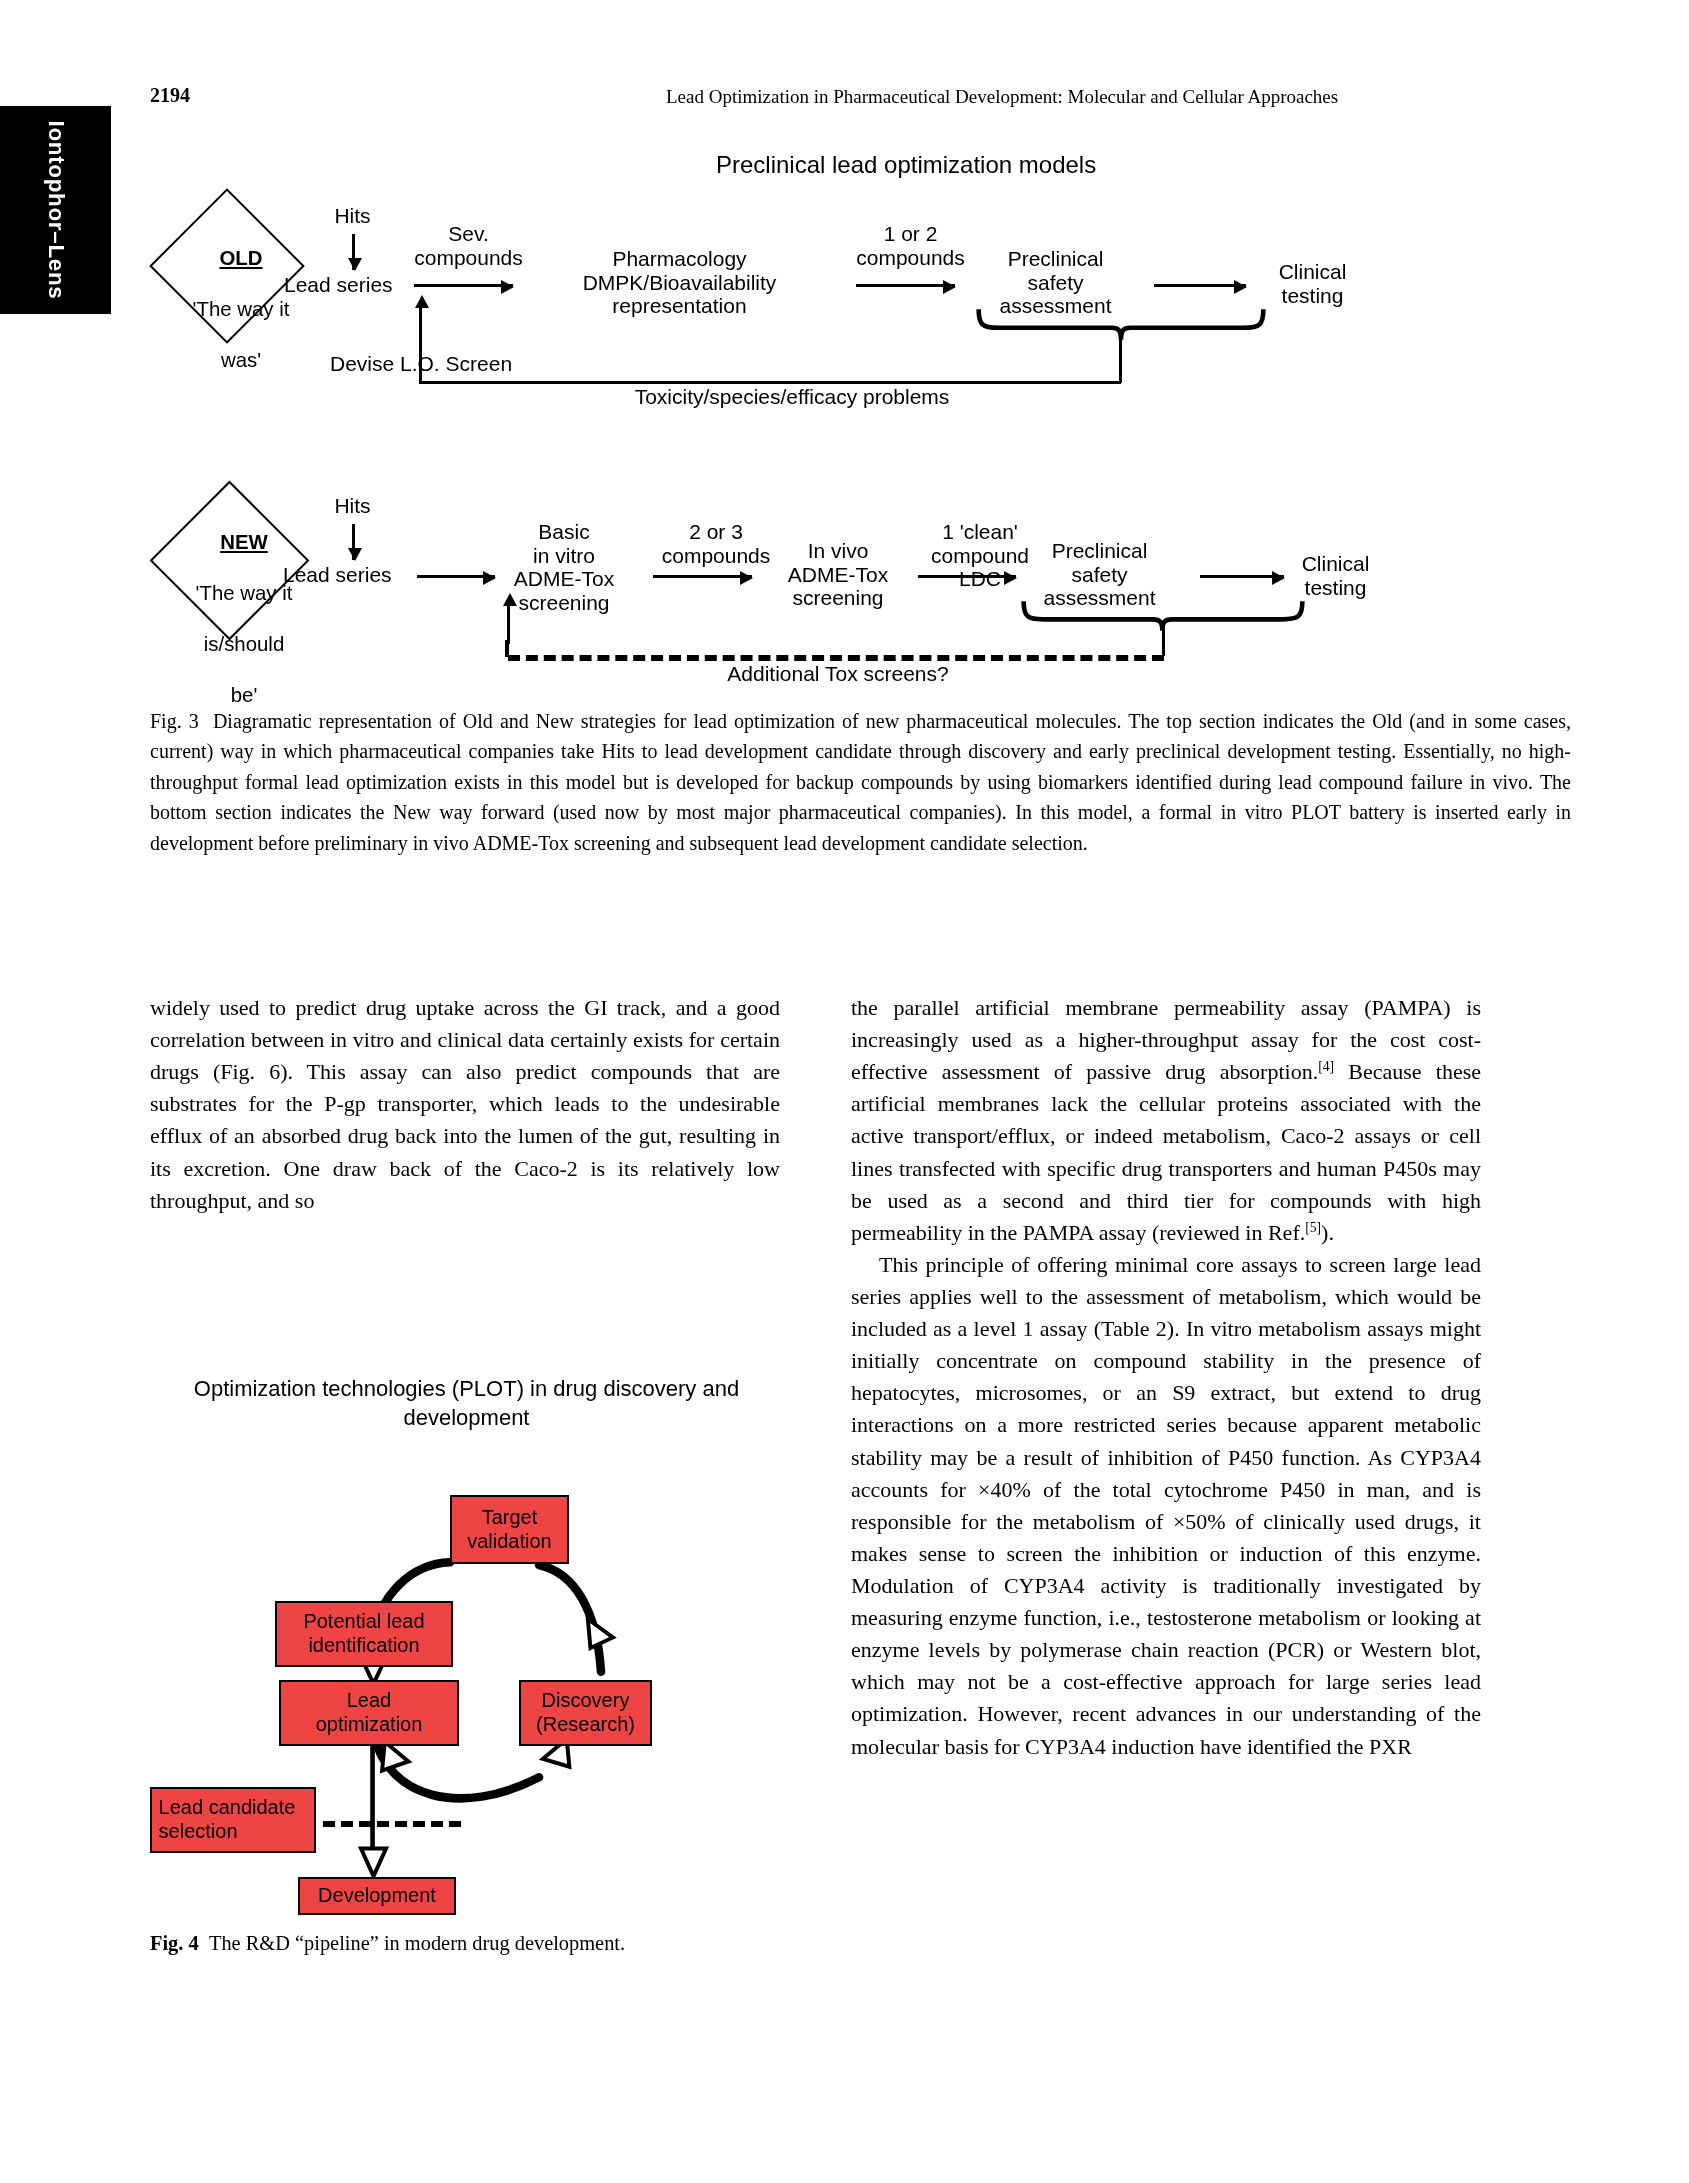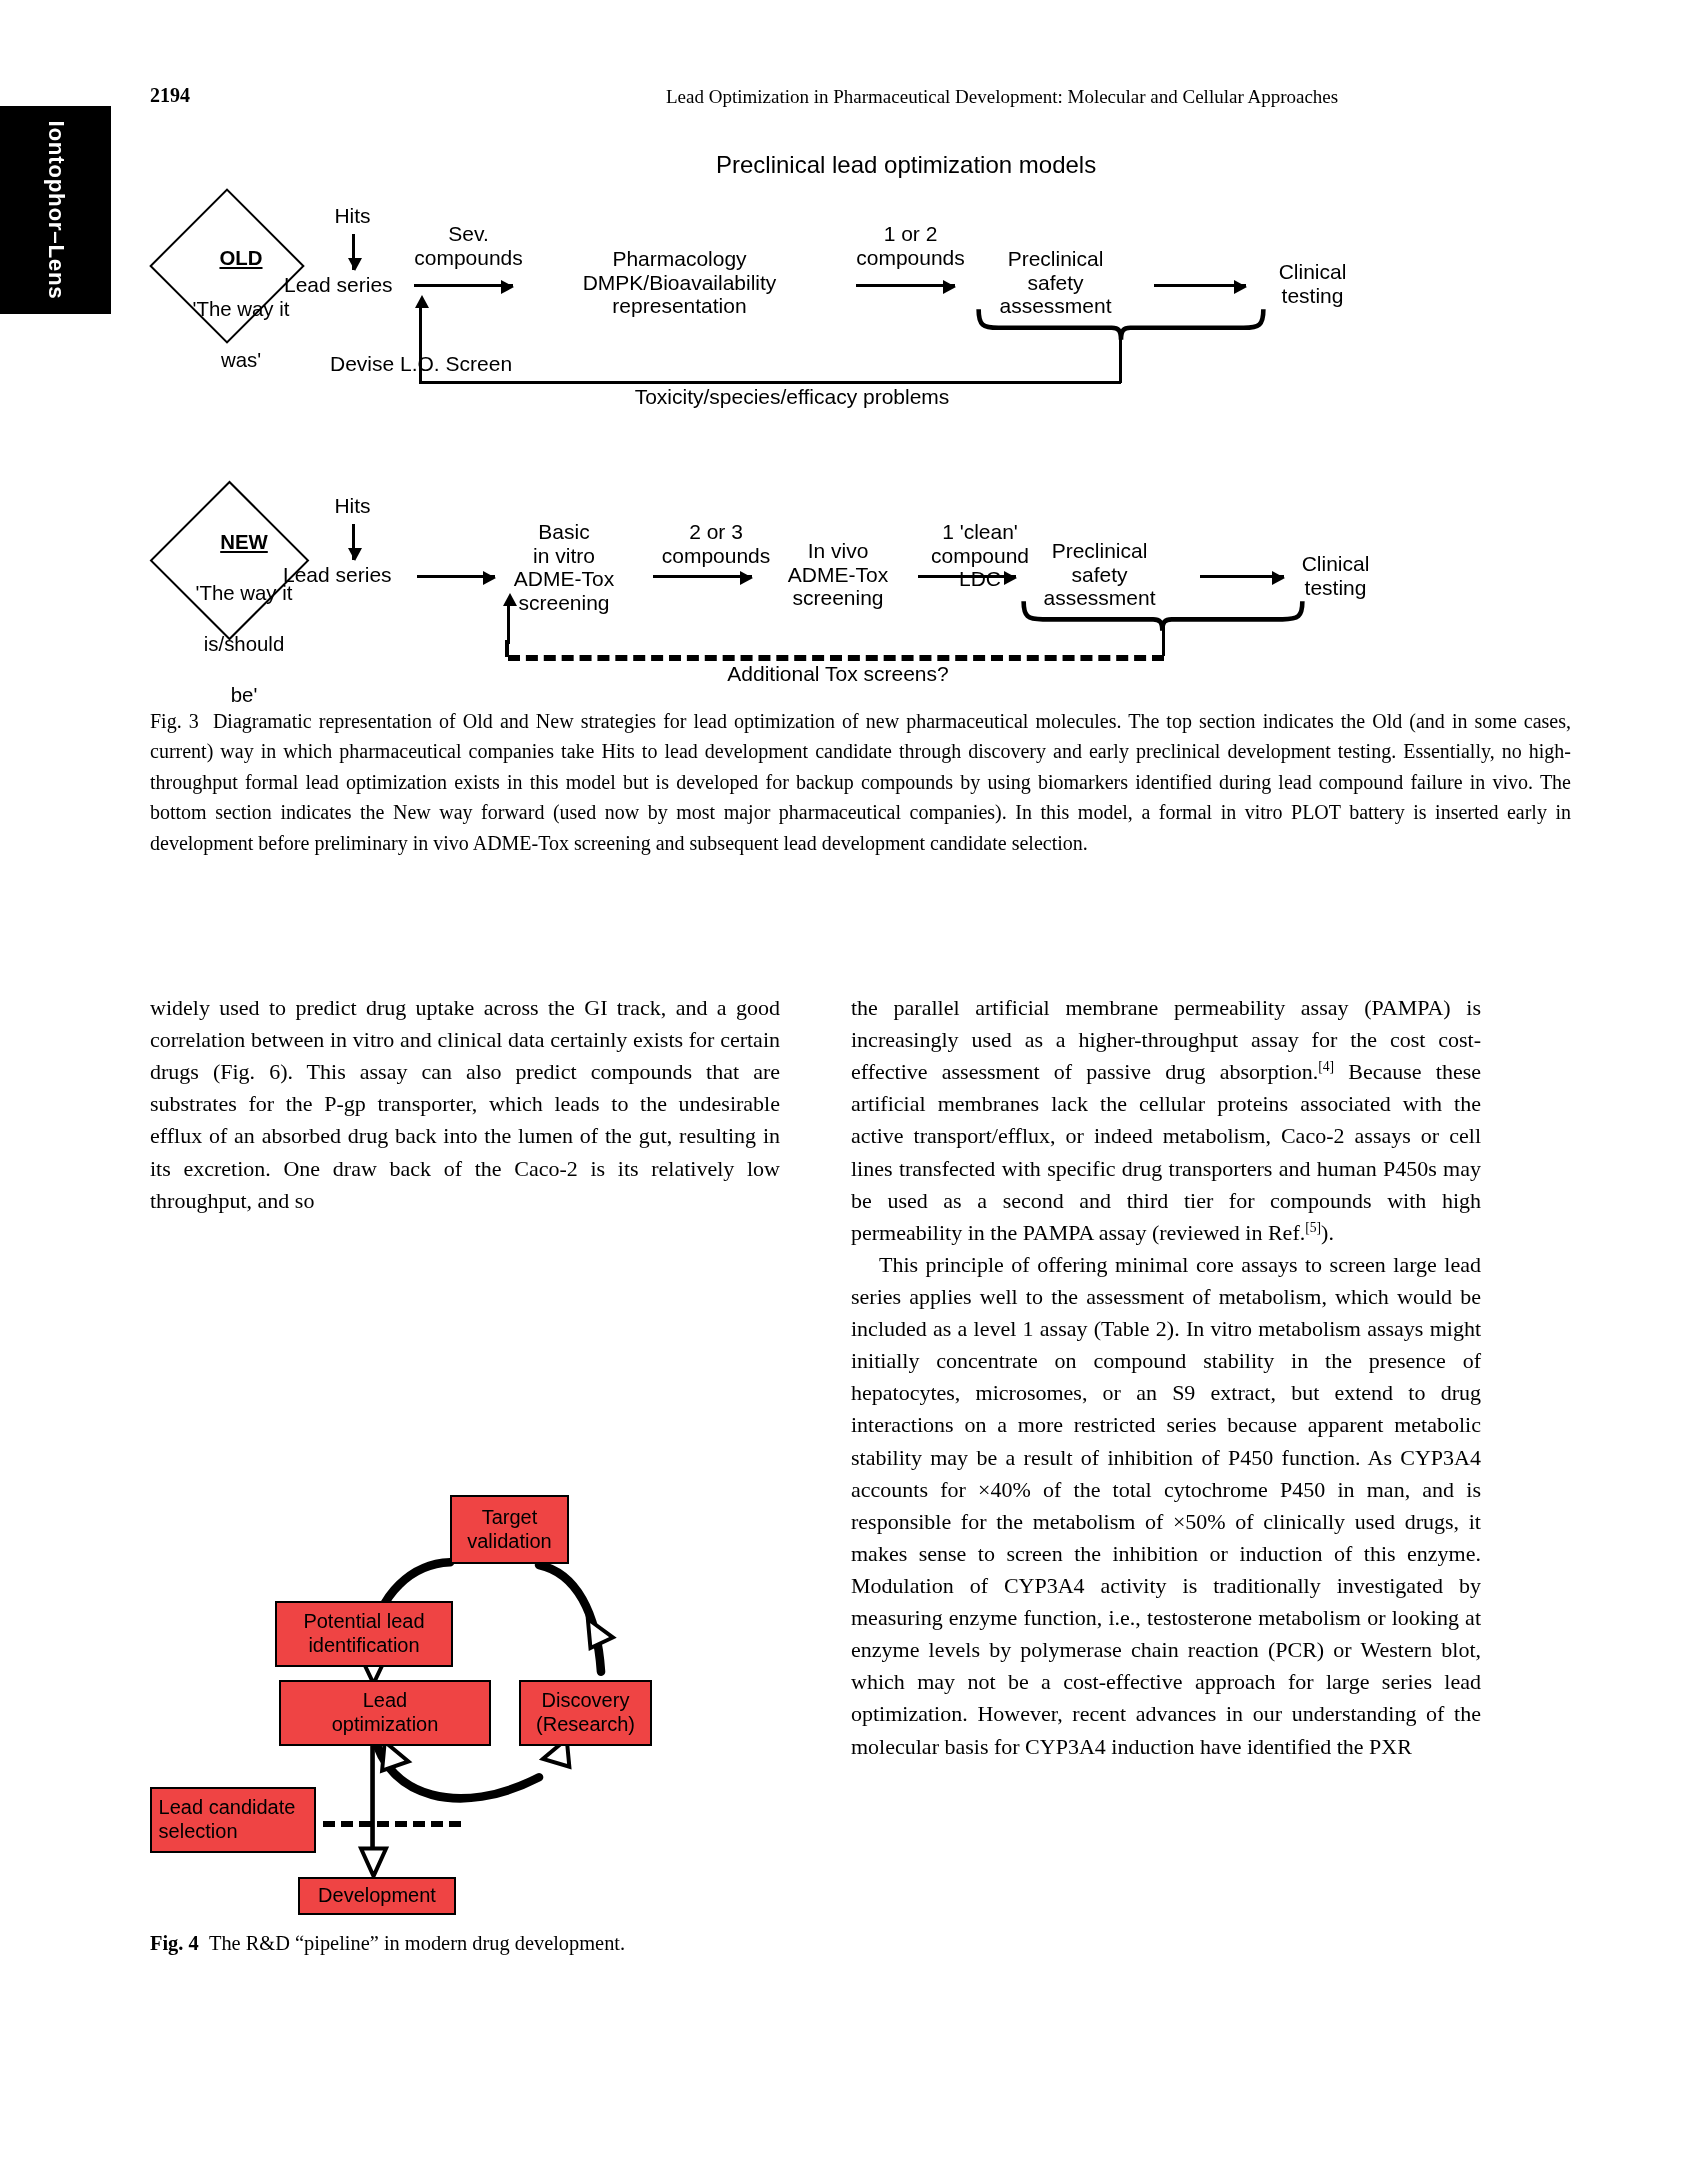--- a/index.html
+++ b/index.html
@@ -285,20 +285,22 @@
   <p>widely used to predict drug uptake across the GI track, and a good correlation between in vitro and clinical data certainly exists for certain drugs (Fig. 6). This assay can also predict compounds that are substrates for the P-gp transporter, which leads to the undesirable efflux of an absorbed drug back into the lumen of the gut, resulting in its excretion. One draw back of the Caco-2 is its relatively low throughput, and so</p>
 </div>
 
 <div class="col" id="col-right">
   <p><span>the parallel artificial membrane permeability assay (PAMPA) is increasingly used as a higher-throughput assay for the cost cost-effective assessment of passive drug absorption.</span><sup>[4]</sup><span> Because these artificial membranes lack the cellular proteins associated with the active transport/efflux, or indeed metabolism, Caco-2 assays or cell lines transfected with specific drug transporters and human P450s may be used as a second and third tier for compounds with high permeability in the PAMPA assay (reviewed in Ref.</span><sup>[5]</sup><span>).</span></p>
   <p class="indent">This principle of offering minimal core assays to screen large lead series applies well to the assessment of metabolism, which would be included as a level 1 assay (Table 2). In vitro metabolism assays might initially concentrate on compound stability in the presence of hepatocytes, microsomes, or an S9 extract, but extend to drug interactions on a more restricted series because apparent metabolic stability may be a result of inhibition of P450 function. As CYP3A4 accounts for ×40% of the total cytochrome P450 in man, and is responsible for the metabolism of ×50% of clinically used drugs, it makes sense to screen the inhibition or induction of this enzyme. Modulation of CYP3A4 activity is traditionally investigated by measuring enzyme function, i.e., testosterone metabolism or looking at enzyme levels by polymerase chain reaction (PCR) or Western blot, which may not be a cost-effective approach for large series lead optimization. However, recent advances in our understanding of the molecular basis for CYP3A4 induction have identified the PXR</p>
 </div>
 
 <div id="fig4-area">
 
+  <div id="fig4-title">Optimization technologies (PLOT) in drug
+discovery and development</div>
 
   <svg style="position:absolute;left:0;top:0;width:633px;height:521px;" viewBox="0 0 960 790">
 
     <path d="M337,408 C345,330 400,286 455,284" fill="none" stroke="#000" stroke-width="13" stroke-linecap="round"></path>
 
     <path d="M590,288 C646,300 678,360 684,450" fill="none" stroke="#000" stroke-width="13" stroke-linecap="round"></path>
 
     <path d="M340,546 C360,640 470,672 590,610" fill="none" stroke="#000" stroke-width="13" stroke-linecap="round"></path>
 
     <polygon points="664,370 702,398 668,414" fill="#fff" stroke="#000" stroke-width="6"></polygon>
@@ -312,21 +314,21 @@
     <rect x="334" y="545" width="7" height="210" fill="#000"></rect>
     <polygon points="320,718 358,718 339,760" fill="#fff" stroke="#000" stroke-width="6"></polygon>
   </svg>
 
   <div class="fbox" style="left:300px;top:120px;width:119px;height:69px;">Target
 validation</div>
 
   <div class="fbox" style="left:125px;top:226px;width:178px;height:66px;">Potential lead
 identification</div>
 
-  <div class="fbox" style="left:129px;top:305px;width:212px;height:66px;">Lead
+  <div class="fbox" style="left:129px;top:305px;width:180px;height:66px;">Lead
 optimization</div>
 
   <div class="fbox" style="left:369px;top:305px;width:133px;height:66px;">Discovery
 (Research)</div>
 
   <div class="fbox" style="left:0px;top:412px;width:166px;height:66px;text-align:left;justify-content:flex-start;padding-left:6.6px;">Lead candidate
 selection</div>
 
   <div class="dashline" style="left:173px;top:446px;width:138px;"></div>
 

